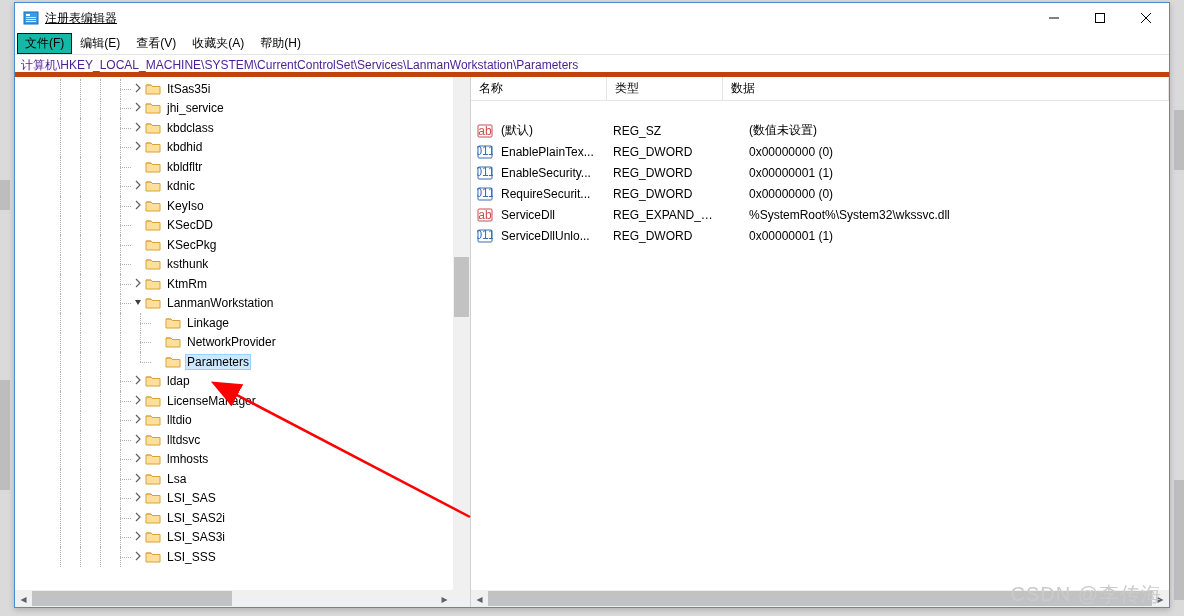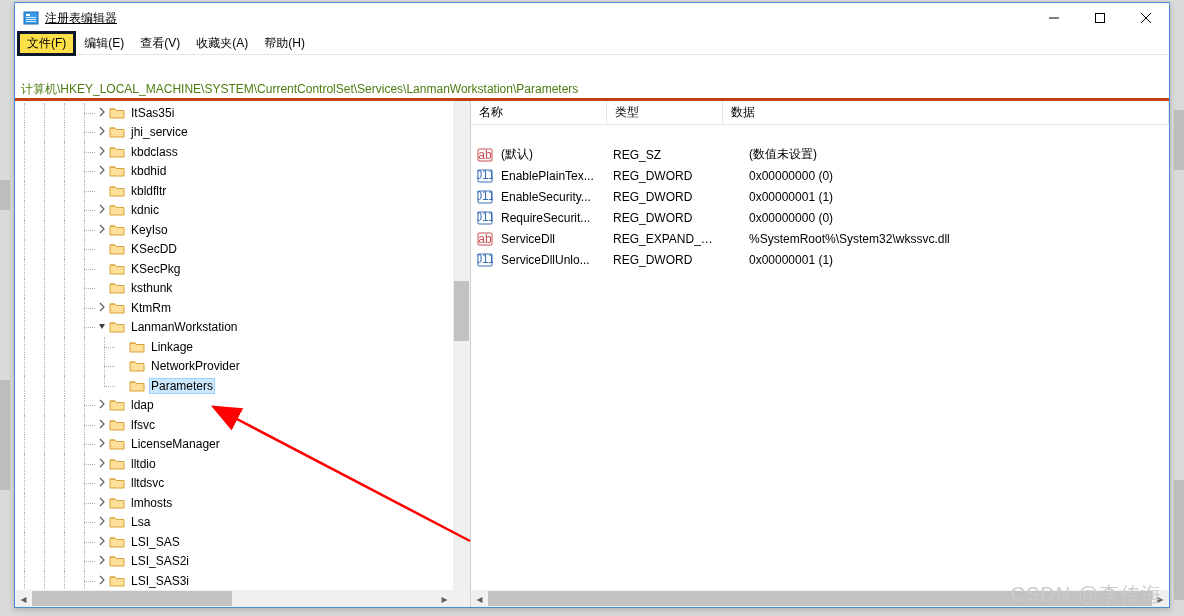--- a/index.html
+++ b/index.html
@@ -6,29 +6,29 @@
   html, body { width: 1184px; height: 616px; overflow: hidden; background: #999; }
   .desktop-bg { position: absolute; inset: 0; background: #dadada; }
   .window { position: absolute; left: 14px; top: 2px; right: 14px; bottom: 8px; background: #ffffff; border: 1px solid #4a8bd6; display: flex; flex-direction: column; box-shadow: 0 2px 6px rgba(0,0,0,0.2); }
   .titlebar { height: 30px; display: flex; align-items: center; background: #fff; }
   .titlebar .icon { width: 16px; height: 16px; margin: 0 6px 0 8px; display: inline-flex; }
   .titlebar .title { flex: 0 0 auto; color: #000; text-decoration: underline; }
   .titlebar .spacer { flex: 1; }
   .winbtn { width: 46px; height: 30px; display: flex; align-items: center; justify-content: center; color: #000; }
   .menubar { height: 22px; display: flex; align-items: center; padding: 0 2px; background: #fff; border-bottom: 1px solid #e5e5e5; }
   .menuitem { padding: 2px 8px; cursor: default; }
-  .menuitem.selected { background: #fde047; border: 3px solid #0f172a; padding: 1px 7px; }
-  .addressbar { height: 22px; border-bottom: 3px solid #c2410c; padding: 2px 6px; color: #4d7c0f; white-space: nowrap; overflow: hidden; margin-top: 24px; }
+  .menuitem.selected { background: #14b8a6; border: 1px solid #0f172a; padding: 1px 7px; }
+  .addressbar { height: 22px; border-bottom: 5px solid #c2410c; padding: 2px 6px; color: #4c1d95; white-space: nowrap; overflow: hidden; }
   .content { flex: 1; display: flex; min-height: 0; position: relative; }
   .tree-pane { width: 456px; border-right: 1px solid #d0d0d0; overflow: hidden; position: relative; }
   .tree-scroll { position: absolute; inset: 0; overflow: hidden; }
   .tree-scrollbar { position: absolute; right: 0; top: 0; bottom: 0; width: 17px; background: #f0f0f0; }
   .tree-thumb { position: absolute; left: 1px; right: 1px; top: 180px; height: 60px; background: #c2c2c2; }
   .tree-view { padding-top: 2px; }
-  .tree-row { height: 19.5px; display: flex; align-items: center; white-space: nowrap; cursor: default; }
+  .tree-row { height: 19.5px; display: flex; align-items: center; white-space: nowrap; cursor: default; margin-left: 36px; }
   .tree-row .twisty { width: 14px; text-align: center; color: #666; font-size: 10px; }
   .tree-row .twisty.open { color: #404040; }
   .tree-row .folder { width: 16px; height: 14px; margin-right: 4px; display: inline-flex; }
   .tree-row .label { padding: 1px 2px; }
   .tree-row.selected .label { background: #cce8ff; border: 1px solid #99d1ff; padding: 0 1px; }
   .tree-guide { display: inline-block; width: 20px; height: 19.5px; position: relative; }
   .tree-guide.line::before { content: ""; position: absolute; left: 9px; top: 0; bottom: 0; border-left: 1px dotted #b0b0b0; }
   .tree-guide.tee::before  { content: ""; position: absolute; left: 9px; top: 0; bottom: 0; border-left: 1px dotted #b0b0b0; }
   .tree-guide.tee::after   { content: ""; position: absolute; left: 9px; right: 0; top: 50%; border-top: 1px dotted #b0b0b0; }
   .tree-guide.ell::before  { content: ""; position: absolute; left: 9px; top: 0; height: 50%; border-left: 1px dotted #b0b0b0; }
@@ -364,36 +364,20 @@
               <span class="tree-guide tee"></span>
               <span class="twisty "><svg width="10" height="10">
                   <path d="M3 1 L7 5 L3 9" fill="none" stroke="#606060" stroke-width="1.2"></path>
                 </svg></span>
               <span class="folder">
                 <svg viewBox="0 0 16 14">
                   <path d="M1 3 h5 l1.5 1.5 H15 V12 H1 Z" fill="#ffe09a" stroke="#d9a23a"></path>
                   <path d="M1 3 h5 l1.5 1.5 H15" fill="none" stroke="#d9a23a"></path>
                 </svg>
               </span>
-              <span class="label">lfsvc</span>
-            </div>
-            <div class="tree-row">
-              <span class="tree-guide line"></span>
-              <span class="tree-guide line"></span>
-              <span class="tree-guide line"></span>
-              <span class="tree-guide tee"></span>
-              <span class="twisty "><svg width="10" height="10">
-                  <path d="M3 1 L7 5 L3 9" fill="none" stroke="#606060" stroke-width="1.2"></path>
-                </svg></span>
-              <span class="folder">
-                <svg viewBox="0 0 16 14">
-                  <path d="M1 3 h5 l1.5 1.5 H15 V12 H1 Z" fill="#ffe09a" stroke="#d9a23a"></path>
-                  <path d="M1 3 h5 l1.5 1.5 H15" fill="none" stroke="#d9a23a"></path>
-                </svg>
-              </span>
               <span class="label">LicenseManager</span>
             </div>
             <div class="tree-row">
               <span class="tree-guide line"></span>
               <span class="tree-guide line"></span>
               <span class="tree-guide line"></span>
               <span class="tree-guide tee"></span>
               <span class="twisty "><svg width="10" height="10">
                   <path d="M3 1 L7 5 L3 9" fill="none" stroke="#606060" stroke-width="1.2"></path>
                 </svg></span>

